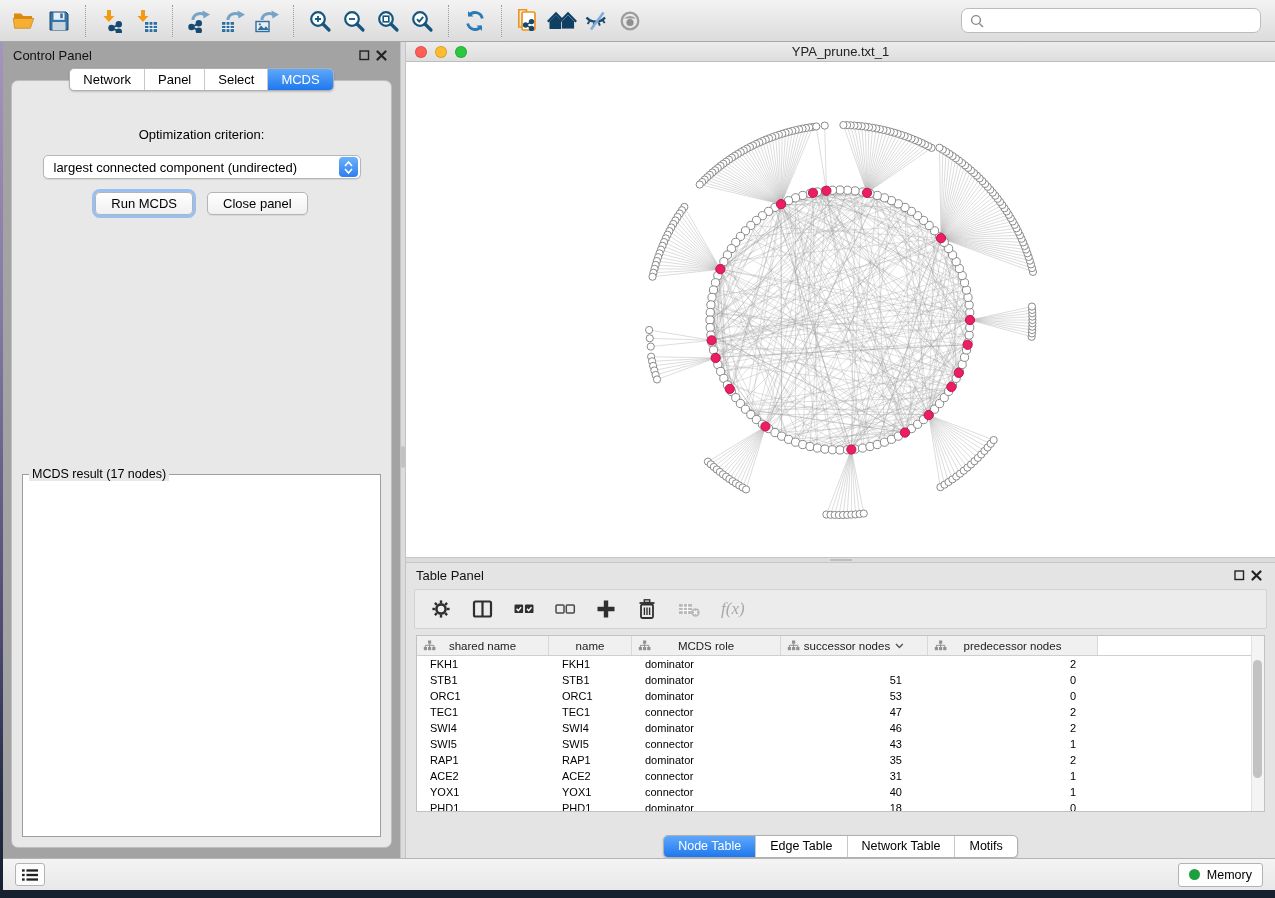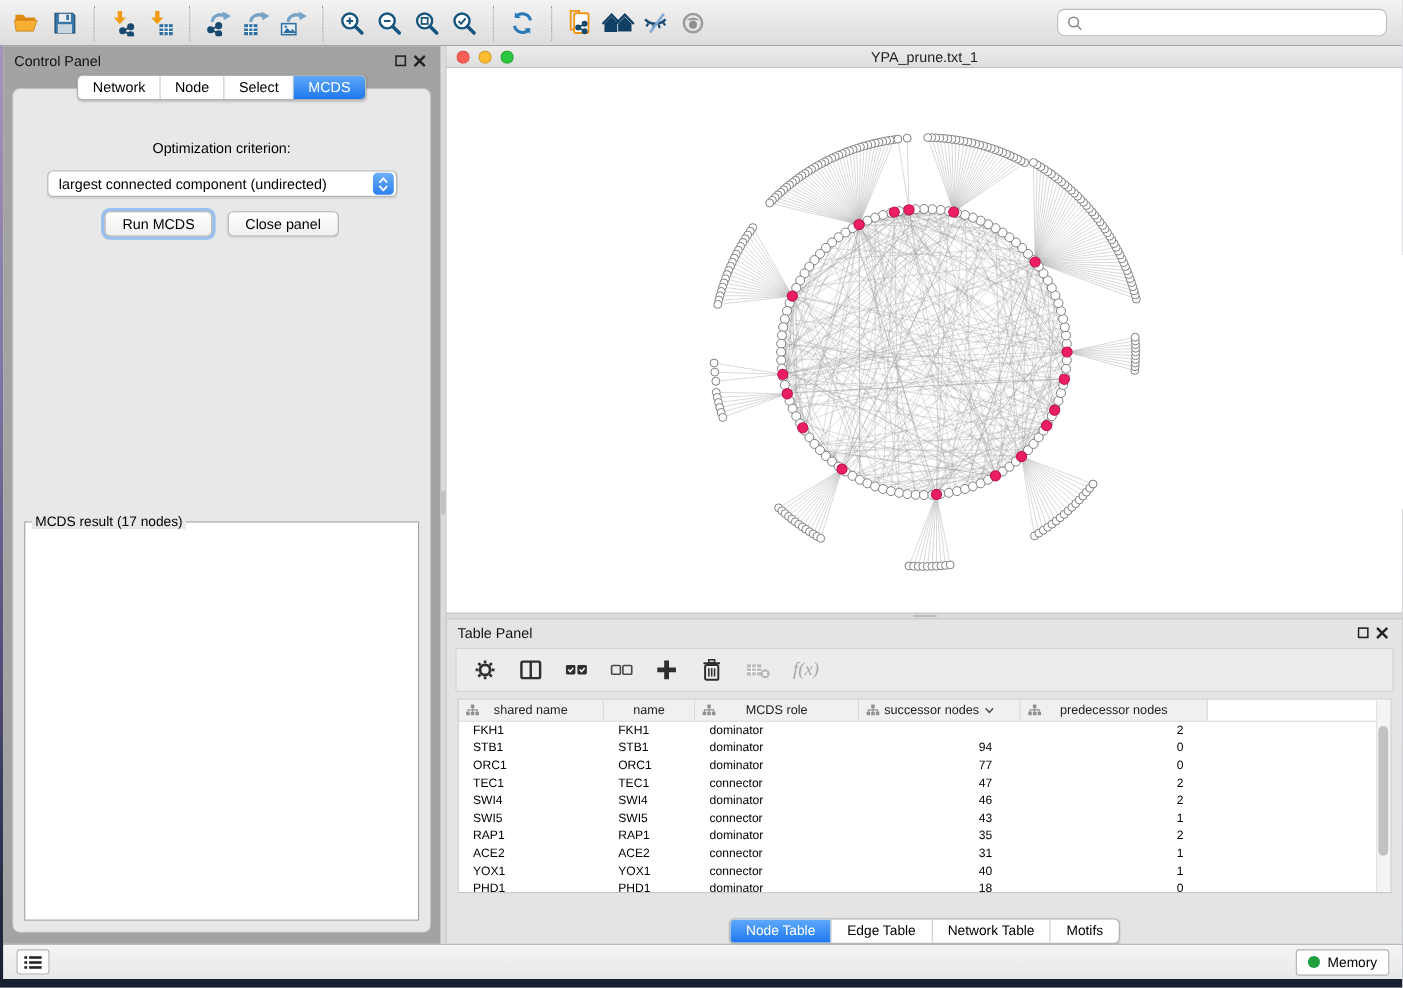--- a/index.html
+++ b/index.html
@@ -283,21 +283,21 @@
           </button>
           <button class="icon-btn">
             <svg width="11" height="11" viewBox="0 0 11 11">
               <path d="M1.5 1.5l8 8M9.5 1.5l-8 8" stroke="#222" stroke-width="2.2" stroke-linecap="round"></path>
             </svg>
           </button>
         </div>
         <div class="tabs-row">
           <div class="seg-group" id="cp-tabs">
               <div class="seg">Network</div>
-              <div class="seg">Node</div>
+              <div class="seg">Panel</div>
               <div class="seg">Select</div>
               <div class="seg active">MCDS</div>
             </div>
         </div>
         <div class="inner-panel">
           <div class="opt-label">Optimization criterion:</div>
           <div class="dropdown">
             <span class="val">largest connected component (undirected)</span>
             <span class="stepper">
               <svg width="9" height="6" viewBox="0 0 9 6">
@@ -1297,28 +1297,28 @@
                   <div class="td c0" style="width: 132px;">FKH1</div>
                   <div class="td c1" style="width: 83px;">FKH1</div>
                   <div class="td c2" style="width: 149px;">dominator</div>
                   <div class="td c3" style="width: 147px; margin-top: 46px;">96</div>
                   <div class="td c4" style="width: 170px;">2</div>
                 </div>
                 <div class="tr">
                   <div class="td c0" style="width: 132px;">STB1</div>
                   <div class="td c1" style="width: 83px;">STB1</div>
                   <div class="td c2" style="width: 149px;">dominator</div>
-                  <div class="td c3" style="width: 147px;">94</div>
+                  <div class="td c3" style="width: 147px;">51</div>
                   <div class="td c4" style="width: 170px;">0</div>
                 </div>
                 <div class="tr">
                   <div class="td c0" style="width: 132px;">ORC1</div>
                   <div class="td c1" style="width: 83px;">ORC1</div>
                   <div class="td c2" style="width: 149px;">dominator</div>
-                  <div class="td c3" style="width: 147px;">77</div>
+                  <div class="td c3" style="width: 147px;">53</div>
                   <div class="td c4" style="width: 170px;">0</div>
                 </div>
                 <div class="tr">
                   <div class="td c0" style="width: 132px;">TEC1</div>
                   <div class="td c1" style="width: 83px;">TEC1</div>
                   <div class="td c2" style="width: 149px;">connector</div>
                   <div class="td c3" style="width: 147px;">47</div>
                   <div class="td c4" style="width: 170px;">2</div>
                 </div>
                 <div class="tr">

